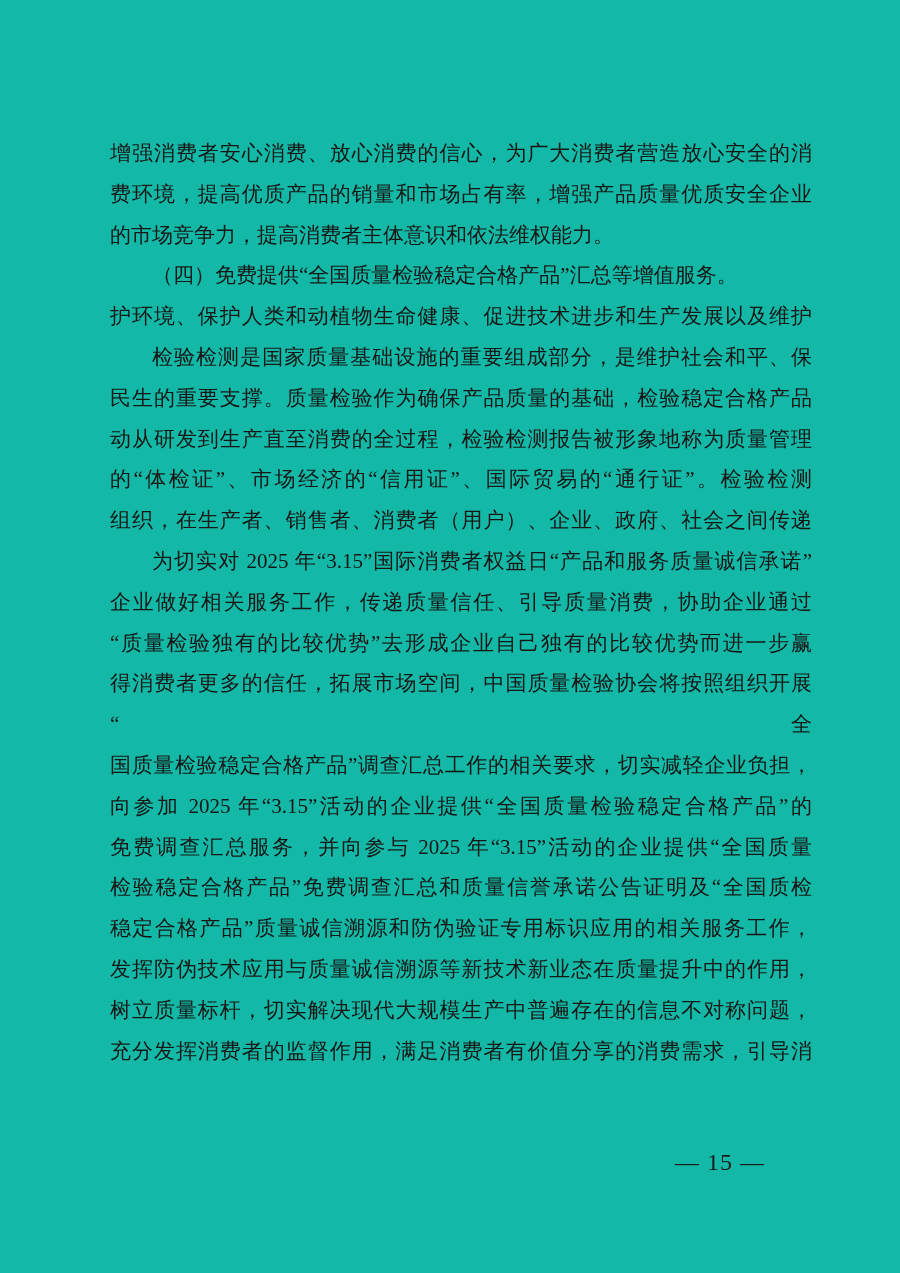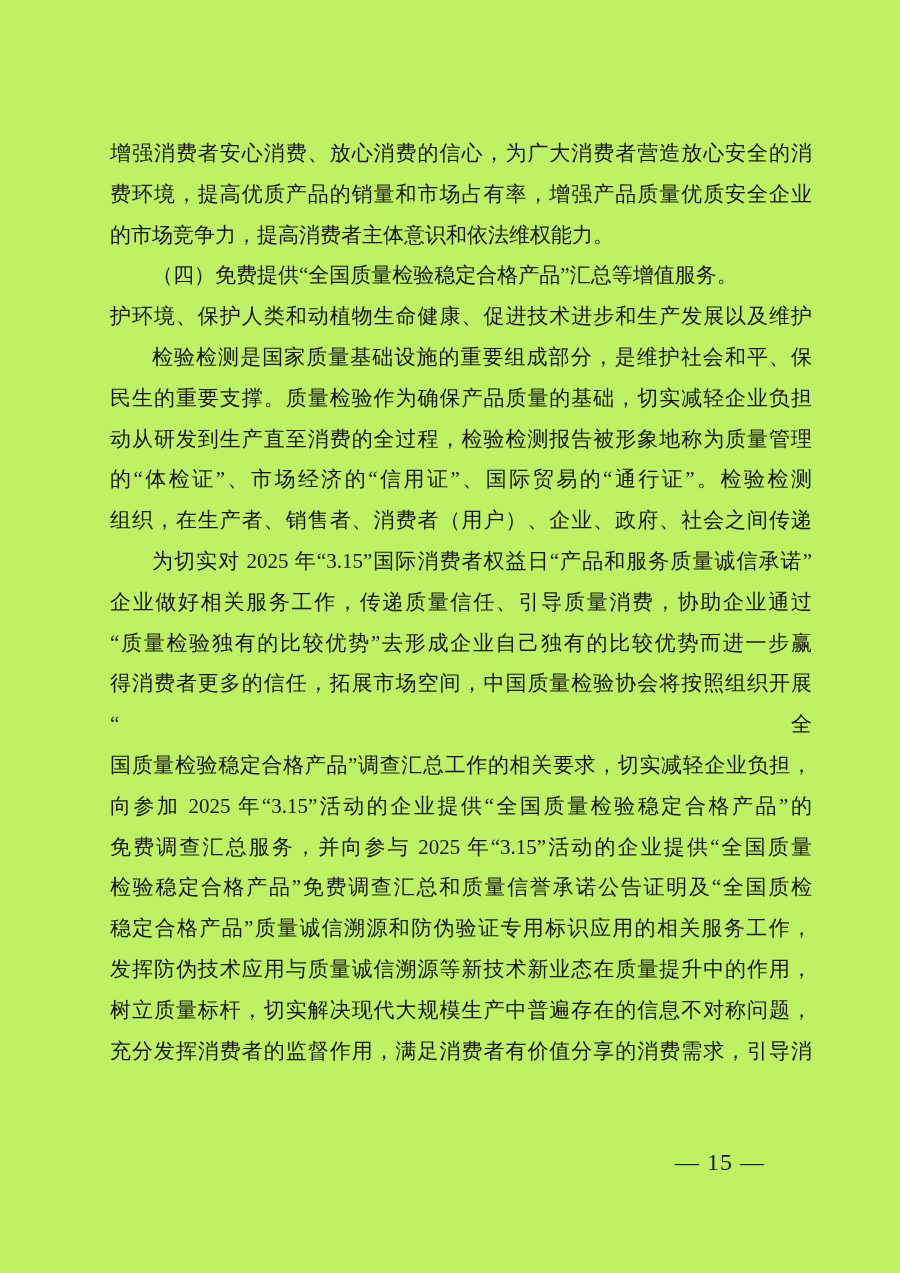--- a/index.html
+++ b/index.html
@@ -4,21 +4,21 @@
 <style>
   html, body {
     margin: 0;
     padding: 0;
     background: #ffffff;
   }
   .page {
     position: relative;
     width: 900px;
     height: 1273px;
-    background: #bef264;
+    background: #14b8a6;
     color: #161616;
     font-family: "Liberation Serif", "DejaVu Serif", serif;
     overflow: hidden;
   }
   .content {
     position: absolute;
     left: 110px;
     top: 133px;
     width: 702px;
     font-size: 21px;
@@ -60,21 +60,21 @@
   <main class="content">
 
     <div class="line">增强消费者安心消费、放心消费的信心，为广大消费者营造放心安全的消</div>
     <div class="line">费环境，提高优质产品的销量和市场占有率，增强产品质量优质安全企业</div>
     <div class="line last">的市场竞争力，提高消费者主体意识和依法维权能力。</div>
 
     <div class="heading">（四）免费提供“全国质量检验稳定合格产品”汇总等增值服务。</div>
 
     <div class="line">护环境、保护人类和动植物生命健康、促进技术进步和生产发展以及维护</div>
     <div class="line first">检验检测是国家质量基础设施的重要组成部分，是维护社会和平、保</div>
-    <div class="line">民生的重要支撑。质量检验作为确保产品质量的基础，切实减轻企业负担</div>
+    <div class="line">民生的重要支撑。质量检验作为确保产品质量的基础，检验稳定合格产品</div>
     <div class="line">动从研发到生产直至消费的全过程，检验检测报告被形象地称为质量管理</div>
     <div class="line">的“体检证”、市场经济的“信用证”、国际贸易的“通行证”。检验检测</div>
     <div class="line">组织，在生产者、销售者、消费者（用户）、企业、政府、社会之间传递</div>
 
     <div class="line first">为切实对 2025 年“3.15”国际消费者权益日“产品和服务质量诚信承诺”</div>
     <div class="line">企业做好相关服务工作，传递质量信任、引导质量消费，协助企业通过</div>
     <div class="line">“质量检验独有的比较优势”去形成企业自己独有的比较优势而进一步赢</div>
     <div class="line">得消费者更多的信任，拓展市场空间，中国质量检验协会将按照组织开展“全</div>
     <div class="line">国质量检验稳定合格产品”调查汇总工作的相关要求，切实减轻企业负担，</div>
     <div class="line">向参加 2025 年“3.15”活动的企业提供“全国质量检验稳定合格产品”的</div>

